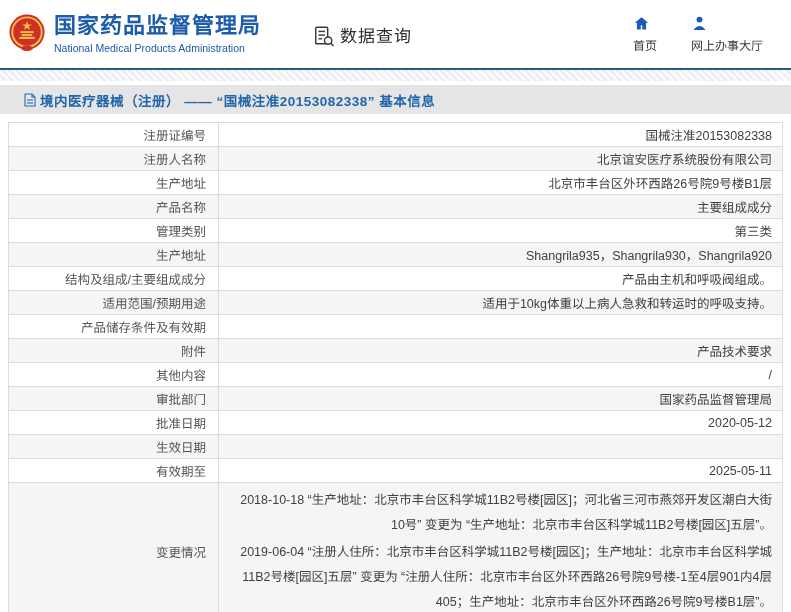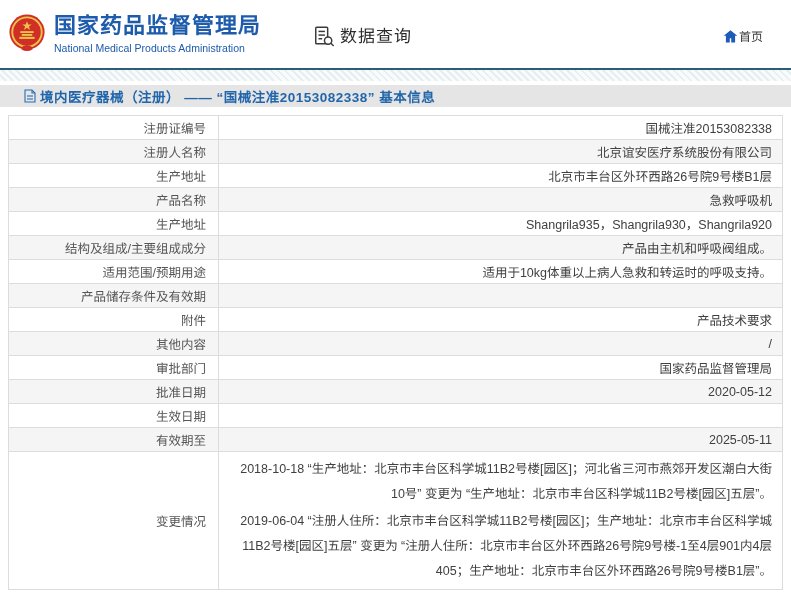--- a/index.html
+++ b/index.html
@@ -10,33 +10,33 @@
   .hdr { height:68px; display:flex; align-items:center; padding:0 14px 0 8px; background:#fff; }
   .emblem { width:38px; height:40px; flex:0 0 auto; }
   .titles { margin-left:8px; color:#1d5bab; }
   .title-cn { font-size:22px; font-weight:bold; letter-spacing:1px; line-height:1.1; }
   .title-en { font-size:10.5px; margin-top:3px; }
   .dq { display:flex; align-items:flex-end; margin-left:52px; cursor:pointer; }
   .dq svg { width:22px; height:22px; }
   .dq-label { font-size:17px; color:#2b2b2b; margin-left:5px; letter-spacing:1px; }
   .hdr-spacer { flex:1; }
   .nav { display:flex; align-items:center; gap:34px; margin-right:14px; }
-  .nav-item { display:flex; flex-direction:row; align-items:flex-end; cursor:pointer;font-family:Liberation Serif, serif; }
+  .nav-item { display:flex; flex-direction:column; align-items:flex-start; cursor:pointer; }
   .nav-item svg { width:17px; height:17px; }
   .nav-label { font-size:12px; color:#3c3c3c; margin-top:4px; white-space:nowrap; }
 
   
   .teal-line { height:2px; background:#2b5d73; }
   .hatch { height:11px;
     background:repeating-linear-gradient(45deg,#f8fbfc 0 3px,#e7eef1 3px 5px); }
   .gap4 { height:4px; }
   .gap8 { height:8px; }
 
   
-  .crumb { height:22px; background:#e5e5e5; display:flex; align-items:center; padding-left:24px; }
+  .crumb { height:29px; background:#e5e5e5; display:flex; align-items:center; padding-left:24px; }
   .crumb svg { width:12px; height:14px; }
   .crumb-text { font-size:13.5px; color:#2166ab; margin-left:4px; font-weight:bold; letter-spacing:.5px; }
 
   
   .tbl-wrap { padding:0 8px; }
   table { width:100%; border-collapse:collapse; table-layout:fixed; }
   th,td { border:1px solid #dcdcdc; font-size:12.5px; font-weight:normal; height:22px; }
   th { width:210px; text-align:right; padding:2px 12px 2px 4px; color:#555;margin-top:44px; }
   td { text-align:right; padding:2px 10px 2px 12px; color:#404040; }
   tbody tr:nth-child(even) { background:#f5f5f5; }
@@ -76,20 +76,27 @@
 
   <div class="hdr-spacer"></div>
 
   <div class="nav">
     <div class="nav-item">
       <svg viewBox="0 0 24 24" fill="#1e5bb8">
         <path d="M12 3 L2.5 11 h3 v9.5 h5.5 v-6 h2 v6 h5.5 V11 h3 Z"></path>
       </svg>
       <span class="nav-label">首页</span>
     </div>
+    <div class="nav-item">
+      <svg viewBox="0 0 24 24" fill="#1e5bb8">
+        <circle cx="12" cy="6.5" r="4.2"></circle>
+        <path d="M3.5 21 q8.5 -11 17 0 z"></path>
+      </svg>
+      <span class="nav-label">网上办事大厅</span>
+    </div>
   </div>
 </div>
 
 <div class="teal-line"></div>
 <div class="hatch"></div>
 <div class="gap4"></div>
 
 <div class="crumb">
   <svg viewBox="0 0 12 14" fill="none" stroke="#2a6db5" stroke-width="1.1">
     <path d="M1 1 h7 l3 3 v9 h-10 z"></path>
@@ -112,21 +119,25 @@
   <tr>
           <th>注册人名称</th>
           <td>北京谊安医疗系统股份有限公司</td>
         </tr>
   <tr>
           <th>生产地址</th>
           <td>北京市丰台区外环西路26号院9号楼B1层</td>
         </tr>
   <tr>
           <th>产品名称</th>
-          <td>急救呼吸机</td>
+          <td>主要组成成分</td>
+        </tr>
+  <tr>
+          <th>管理类别</th>
+          <td>第三类</td>
         </tr>
   <tr>
           <th>生产地址</th>
           <td>Shangrila935，Shangrila930，Shangrila920</td>
         </tr>
   <tr>
           <th>结构及组成/主要组成成分</th>
           <td>产品由主机和呼吸阀组成。</td>
         </tr>
   <tr>

